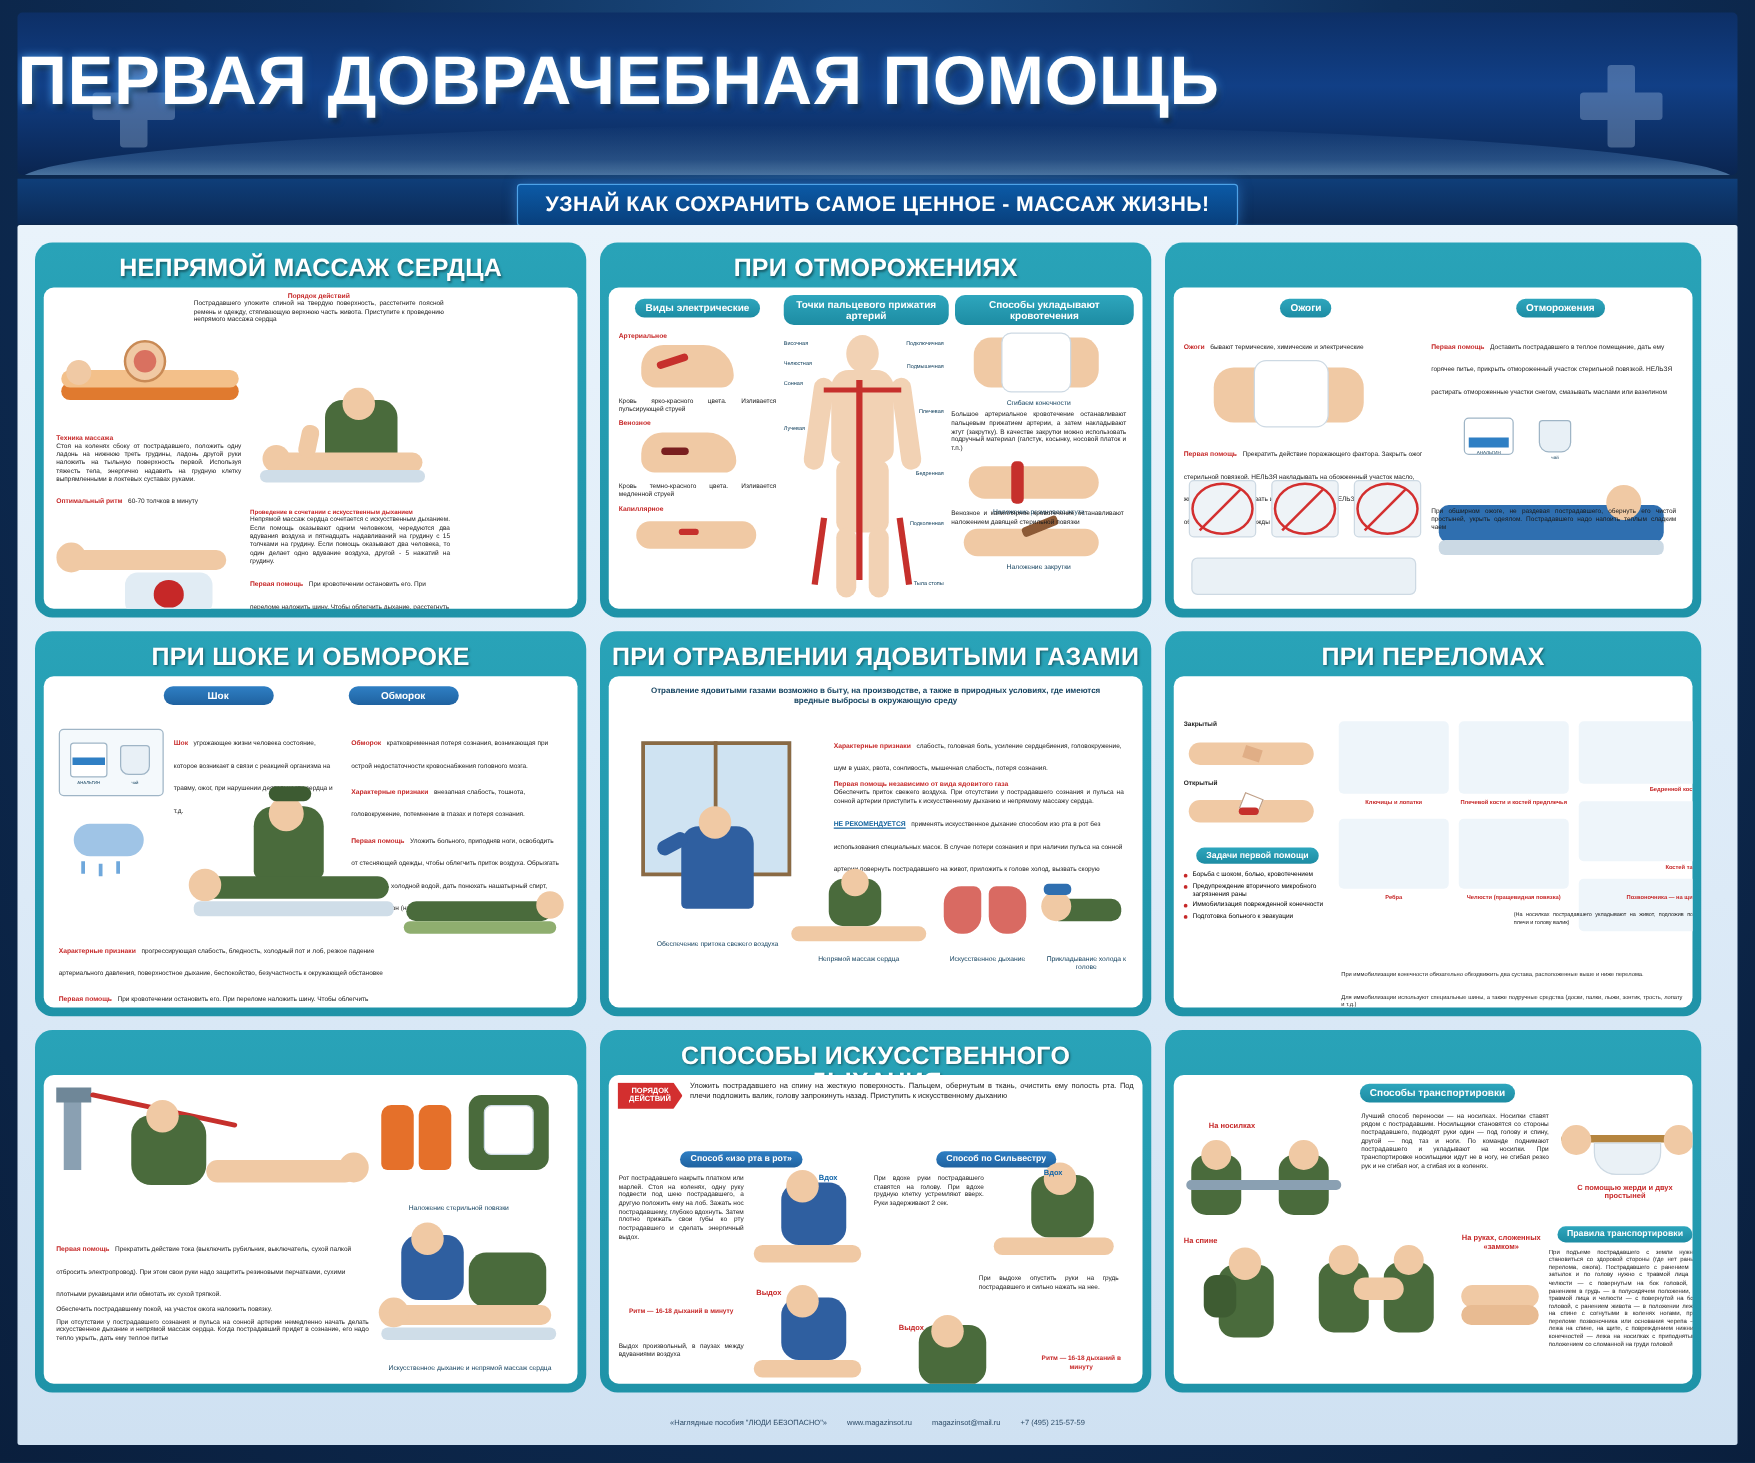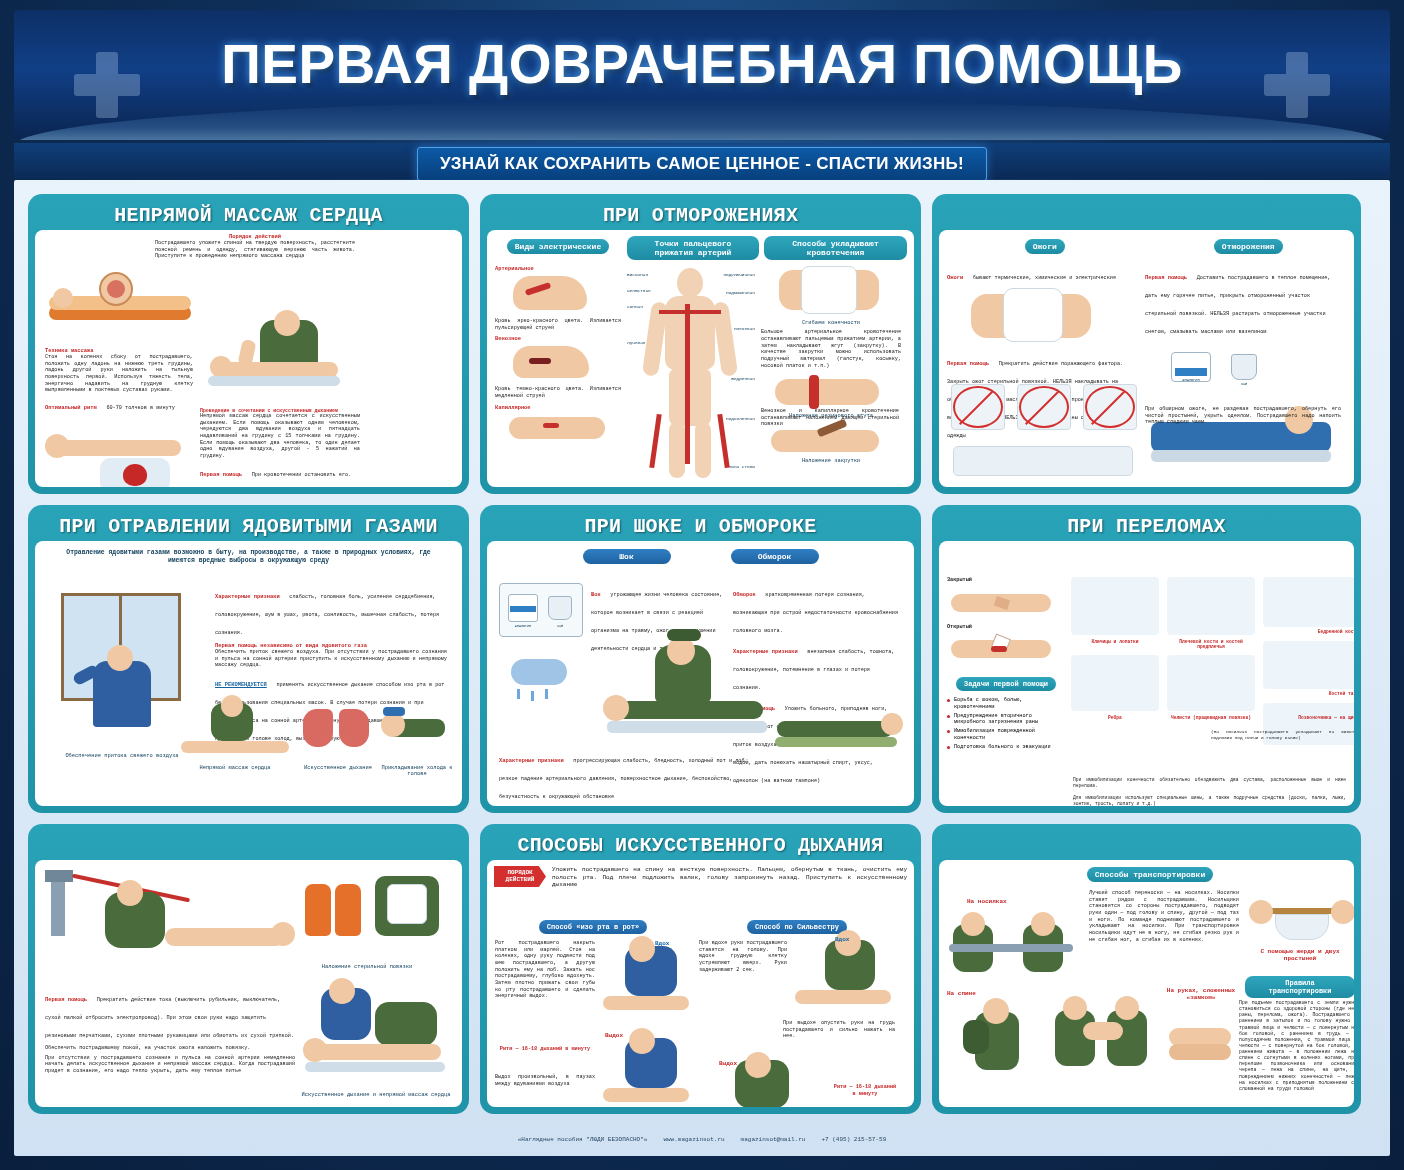--- a/index.html
+++ b/index.html
@@ -33,21 +33,20 @@
     border-radius:4px;
     overflow:hidden;
   }
   .header:after{
     content:""; position:absolute; left:0; right:0; bottom:-6px; height:46px;
     background:linear-gradient(180deg, rgba(255,255,255,0) 0%, rgba(120,190,255,.25) 60%, rgba(160,215,255,.55) 100%);
     border-radius:50% 50% 0 0 / 100% 100% 0 0;
   }
   .header-title {
     position:absolute; left:0; right:0; top:22px;
-    text-align:center;
     font-size:55px; font-weight:bold; letter-spacing:.5px;
     color:#ffffff;
     text-shadow:0 0 8px rgba(80,170,255,.9), 2px 3px 4px rgba(0,0,0,.7);
     font-family:"Liberation Sans", sans-serif;
   }
   .cross {
     position:absolute; top:42px; width:66px; height:66px; opacity:.28;
   }
   .cross.left{left:60px;} .cross.right{right:60px;}
   .cross i, .cross b {
@@ -70,21 +69,20 @@
     padding:6px 22px; border-radius:3px;
     white-space:nowrap;
     box-shadow:0 0 10px rgba(60,150,240,.5);
   }
 
   
   .board{
     position:absolute; left:14px; top:180px; right:14px; bottom:14px;
     background:linear-gradient(180deg,#e9f3fb 0%, #dceaf7 55%, #cfe1f2 100%);
     border-radius:2px;
-    font-family:Liberation Mono, monospace;
   }
 
   
   .grid{
     position:absolute; left:14px; top:14px; right:14px; bottom:34px;
     display:grid;
     grid-template-columns: 441px 441px 429px;
     grid-template-rows: 300px 308px 290px;
     gap:11px;
   }
@@ -180,21 +178,21 @@
         <i></i>
         <b></b>
       </div>
     <div class="cross right">
         <i></i>
         <b></b>
       </div>
     <div class="header-title">ПЕРВАЯ ДОВРАЧЕБНАЯ ПОМОЩЬ</div>
   </div>
   <div class="subtitle-band"></div>
-  <div class="subtitle">УЗНАЙ КАК СОХРАНИТЬ САМОЕ ЦЕННОЕ - СПАСТИ ЖИЗНЬ!</div>
+  <div class="subtitle">УЗНАЙ КАК СОХРАНИТЬ САМОЕ ЦЕННОЕ - МАССАЖ ЖИЗНЬ!</div>
 
   <div class="board">
     <div class="grid">
 
       <div class="panel">
         <div class="panel-title">НЕПРЯМОЙ МАССАЖ СЕРДЦА</div>
         <div class="panel-body">
           <div style="position:absolute;left:120px;top:4px;width:200px;">
             <div style="text-align:center" class="lbl-red">Порядок действий</div>
             <div class="txt">Пострадавшего уложите спиной на твердую поверхность, расстегните поясной ремень и одежду, стягивающую верхнюю часть живота. Приступите к проведению непрямого массажа сердца</div>
@@ -385,71 +383,20 @@
 
           <div class="txt" style="position:absolute;left:206px;top:176px;width:196px;">При обширном ожоге, не раздевая пострадавшего, обернуть его чистой простыней, укрыть одеялом. Пострадавшего надо напоить теплым сладким чаем</div>
 
           <div style="position:absolute;left:8px;top:212px;width:194px;height:42px;">
             <div style="position:absolute;left:6px;top:4px;width:180px;height:30px;background:#eaf1f6;border:1px solid #cdd9e3;border-radius:5px;"></div>
           </div>
         </div>
       </div>
 
       <div class="panel">
-        <div class="panel-title">ПРИ ОТРАВЛЕНИИ ЯДОВИТЫМИ ГАЗАМИ</div>
-        <div class="panel-body">
-          <div class="txt" style="text-align:center;font-size:6.4px;font-weight:bold;color:#14425f;padding:2px 18px;">Отравление ядовитыми газами возможно в быту, на производстве, а также в природных условиях, где имеются вредные выбросы в окружающую среду</div>
-
-          <div style="position:absolute;left:180px;top:44px;width:232px;">
-            <div>
-              <span class="lbl-red">Характерные признаки</span>
-              <span class="txt" style="display:inline">слабость, головная боль, усиление сердцебиения, головокружение, шум в ушах, рвота, сонливость, мышечная слабость, потеря сознания.</span>
-            </div>
-            <div style="margin-top:4px;">
-              <div class="lbl-red">Первая помощь независимо от вида ядовитого газа</div>
-              <div class="txt">Обеспечить приток свежего воздуха. При отсутствии у пострадавшего сознания и пульса на сонной артерии приступить к искусственному дыханию и непрямому массажу сердца.</div>
-            </div>
-            <div style="margin-top:4px;">
-              <span class="lbl-blue" style="text-decoration:underline">НЕ РЕКОМЕНДУЕТСЯ</span>
-              <span class="txt" style="display:inline">применять искусственное дыхание способом изо рта в рот без использования специальных масок. В случае потери сознания и при наличии пульса на сонной артерии повернуть пострадавшего на живот, приложить к голове холод, вызвать скорую помощь.</span>
-            </div>
-          </div>
-
-          <div style="position:absolute;left:12px;top:50px;width:156px;height:160px;">
-            <div style="position:absolute;left:14px;top:2px;width:120px;height:108px;background:#cfe3f2;border:3px solid #8a6a44;"></div>
-            <div style="position:absolute;left:72px;top:2px;width:3px;height:108px;background:#8a6a44;"></div>
-            <div style="position:absolute;left:46px;top:70px;width:58px;height:66px;background:#2f5fa0;border-radius:14px 14px 4px 4px;"></div>
-            <div style="position:absolute;left:60px;top:54px;width:26px;height:26px;border-radius:50%;background:#f0c9a4;"></div>
-            <div style="position:absolute;left:26px;top:78px;width:26px;height:12px;background:#2f5fa0;border-radius:6px;transform:rotate(-28deg);"></div>
-          </div>
-          <div class="cap" style="position:absolute;left:12px;top:212px;width:150px;">Обеспечение притока свежего воздуха</div>
-
-          <div style="position:absolute;left:142px;top:160px;width:116px;height:60px;">
-            <div style="position:absolute;left:34px;top:2px;width:42px;height:38px;background:#4a6b3c;border-radius:12px;"></div>
-            <div style="position:absolute;left:44px;top:-6px;width:22px;height:22px;border-radius:50%;background:#f0c9a4;"></div>
-            <div style="position:absolute;left:4px;top:40px;width:108px;height:12px;background:#f0c9a4;border-radius:6px;"></div>
-          </div>
-          <div class="cap" style="position:absolute;left:142px;top:224px;width:116px;">Непрямой массаж сердца</div>
-
-          <div style="position:absolute;left:262px;top:158px;width:78px;height:62px;">
-            <div style="position:absolute;left:6px;top:10px;width:30px;height:38px;background:#d96a62;border-radius:14px 6px 14px 14px;"></div>
-            <div style="position:absolute;left:42px;top:10px;width:30px;height:38px;background:#d96a62;border-radius:6px 14px 14px 14px;"></div>
-          </div>
-          <div class="cap" style="position:absolute;left:262px;top:224px;width:82px;">Искусственное дыхание</div>
-
-          <div style="position:absolute;left:346px;top:158px;width:70px;height:62px;">
-            <div style="position:absolute;left:6px;top:20px;width:58px;height:18px;background:#4a6b3c;border-radius:8px;"></div>
-            <div style="position:absolute;left:0px;top:14px;width:24px;height:24px;border-radius:50%;background:#f0c9a4;"></div>
-            <div style="position:absolute;left:2px;top:8px;width:22px;height:9px;background:#2f6fb0;border-radius:4px;"></div>
-          </div>
-          <div class="cap" style="position:absolute;left:344px;top:224px;width:76px;">Прикладывание холода к голове</div>
-        </div>
-      </div>
-
-      <div class="panel">
         <div class="panel-title">ПРИ ШОКЕ И ОБМОРОКЕ</div>
         <div class="panel-body">
           <div class="row" style="justify-content:center;gap:60px;margin-top:2px;">
             <span class="subhead blue" style="width:88px;">Шок</span>
             <span class="subhead blue" style="width:88px;">Обморок</span>
           </div>
 
           <div style="position:absolute;left:12px;top:42px;width:84px;height:54px;border:1px solid #9fb5c6;border-radius:4px;background:#f4f9fc;">
             <div style="position:absolute;left:8px;top:10px;width:30px;height:28px;background:#fff;border:1px solid #9fb5c6;border-radius:3px;"></div>
             <div style="position:absolute;left:10px;top:22px;width:26px;height:6px;background:#2f7fc4;"></div>
@@ -505,20 +452,71 @@
             <div style="position:absolute;left:16px;top:38px;width:3px;height:10px;background:#6fa8dc;"></div>
             <div style="position:absolute;left:30px;top:40px;width:3px;height:10px;background:#6fa8dc;"></div>
             <div style="position:absolute;left:44px;top:38px;width:3px;height:10px;background:#6fa8dc;"></div>
           </div>
 
           <div style="position:absolute;left:286px;top:150px;width:128px;height:66px;">
             <div style="position:absolute;left:4px;top:30px;width:116px;height:16px;background:#4a6b3c;border-radius:8px;"></div>
             <div style="position:absolute;left:108px;top:22px;width:22px;height:22px;border-radius:50%;background:#f0c9a4;"></div>
             <div style="position:absolute;left:2px;top:46px;width:122px;height:10px;background:#8fae6f;border-radius:5px;"></div>
           </div>
+        </div>
+      </div>
+
+      <div class="panel">
+        <div class="panel-title">ПРИ ОТРАВЛЕНИИ ЯДОВИТЫМИ ГАЗАМИ</div>
+        <div class="panel-body">
+          <div class="txt" style="text-align:center;font-size:6.4px;font-weight:bold;color:#14425f;padding:2px 18px;">Отравление ядовитыми газами возможно в быту, на производстве, а также в природных условиях, где имеются вредные выбросы в окружающую среду</div>
+
+          <div style="position:absolute;left:180px;top:44px;width:232px;">
+            <div>
+              <span class="lbl-red">Характерные признаки</span>
+              <span class="txt" style="display:inline">слабость, головная боль, усиление сердцебиения, головокружение, шум в ушах, рвота, сонливость, мышечная слабость, потеря сознания.</span>
+            </div>
+            <div style="margin-top:4px;">
+              <div class="lbl-red">Первая помощь независимо от вида ядовитого газа</div>
+              <div class="txt">Обеспечить приток свежего воздуха. При отсутствии у пострадавшего сознания и пульса на сонной артерии приступить к искусственному дыханию и непрямому массажу сердца.</div>
+            </div>
+            <div style="margin-top:4px;">
+              <span class="lbl-blue" style="text-decoration:underline">НЕ РЕКОМЕНДУЕТСЯ</span>
+              <span class="txt" style="display:inline">применять искусственное дыхание способом изо рта в рот без использования специальных масок. В случае потери сознания и при наличии пульса на сонной артерии повернуть пострадавшего на живот, приложить к голове холод, вызвать скорую помощь.</span>
+            </div>
+          </div>
+
+          <div style="position:absolute;left:12px;top:50px;width:156px;height:160px;">
+            <div style="position:absolute;left:14px;top:2px;width:120px;height:108px;background:#cfe3f2;border:3px solid #8a6a44;"></div>
+            <div style="position:absolute;left:72px;top:2px;width:3px;height:108px;background:#8a6a44;"></div>
+            <div style="position:absolute;left:46px;top:70px;width:58px;height:66px;background:#2f5fa0;border-radius:14px 14px 4px 4px;"></div>
+            <div style="position:absolute;left:60px;top:54px;width:26px;height:26px;border-radius:50%;background:#f0c9a4;"></div>
+            <div style="position:absolute;left:26px;top:78px;width:26px;height:12px;background:#2f5fa0;border-radius:6px;transform:rotate(-28deg);"></div>
+          </div>
+          <div class="cap" style="position:absolute;left:12px;top:212px;width:150px;">Обеспечение притока свежего воздуха</div>
+
+          <div style="position:absolute;left:142px;top:160px;width:116px;height:60px;">
+            <div style="position:absolute;left:34px;top:2px;width:42px;height:38px;background:#4a6b3c;border-radius:12px;"></div>
+            <div style="position:absolute;left:44px;top:-6px;width:22px;height:22px;border-radius:50%;background:#f0c9a4;"></div>
+            <div style="position:absolute;left:4px;top:40px;width:108px;height:12px;background:#f0c9a4;border-radius:6px;"></div>
+          </div>
+          <div class="cap" style="position:absolute;left:142px;top:224px;width:116px;">Непрямой массаж сердца</div>
+
+          <div style="position:absolute;left:262px;top:158px;width:78px;height:62px;">
+            <div style="position:absolute;left:6px;top:10px;width:30px;height:38px;background:#d96a62;border-radius:14px 6px 14px 14px;"></div>
+            <div style="position:absolute;left:42px;top:10px;width:30px;height:38px;background:#d96a62;border-radius:6px 14px 14px 14px;"></div>
+          </div>
+          <div class="cap" style="position:absolute;left:262px;top:224px;width:82px;">Искусственное дыхание</div>
+
+          <div style="position:absolute;left:346px;top:158px;width:70px;height:62px;">
+            <div style="position:absolute;left:6px;top:20px;width:58px;height:18px;background:#4a6b3c;border-radius:8px;"></div>
+            <div style="position:absolute;left:0px;top:14px;width:24px;height:24px;border-radius:50%;background:#f0c9a4;"></div>
+            <div style="position:absolute;left:2px;top:8px;width:22px;height:9px;background:#2f6fb0;border-radius:4px;"></div>
+          </div>
+          <div class="cap" style="position:absolute;left:344px;top:224px;width:76px;">Прикладывание холода к голове</div>
         </div>
       </div>
 
       <div class="panel">
         <div class="panel-title">ПРИ ПЕРЕЛОМАХ</div>
         <div class="panel-body">
 
           <div style="position:absolute;left:8px;top:36px;width:112px;">
             <div class="txt" style="font-weight:bold;">Закрытый</div>
             <div style="height:40px;position:relative;">

